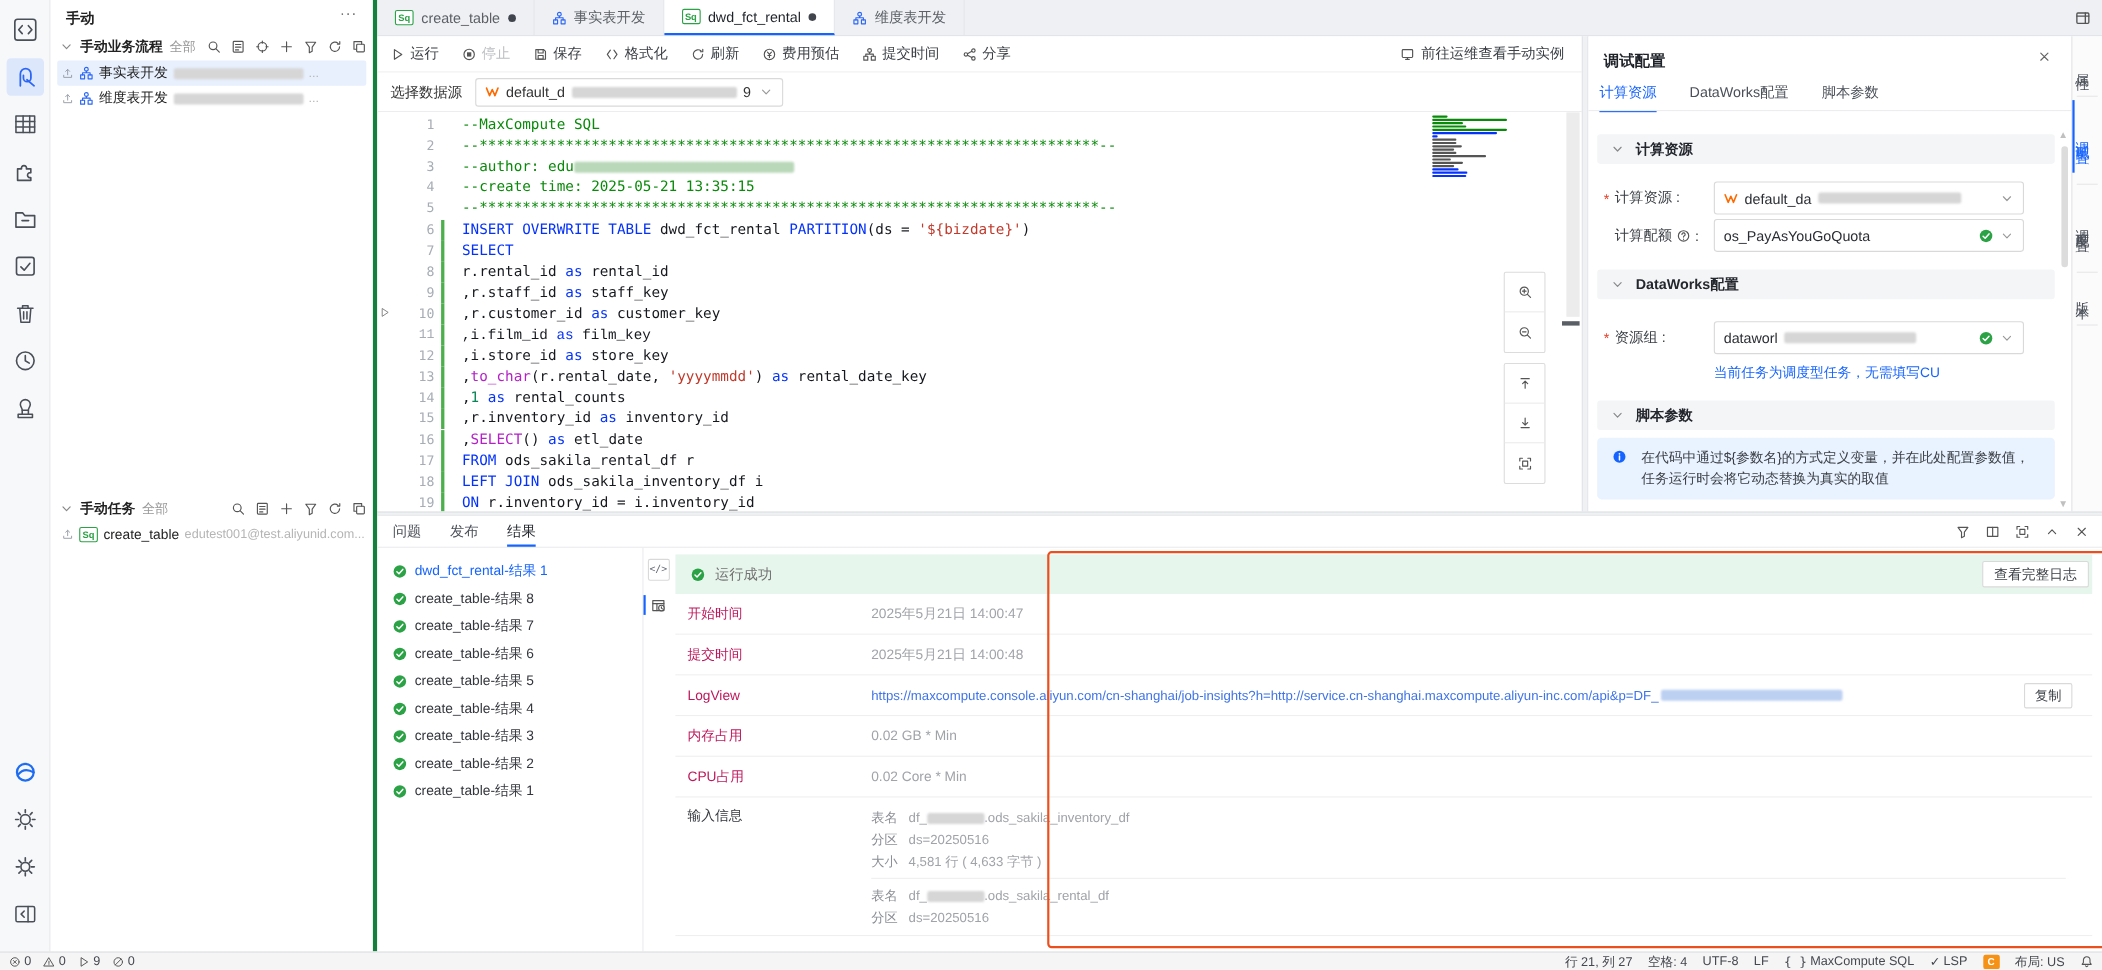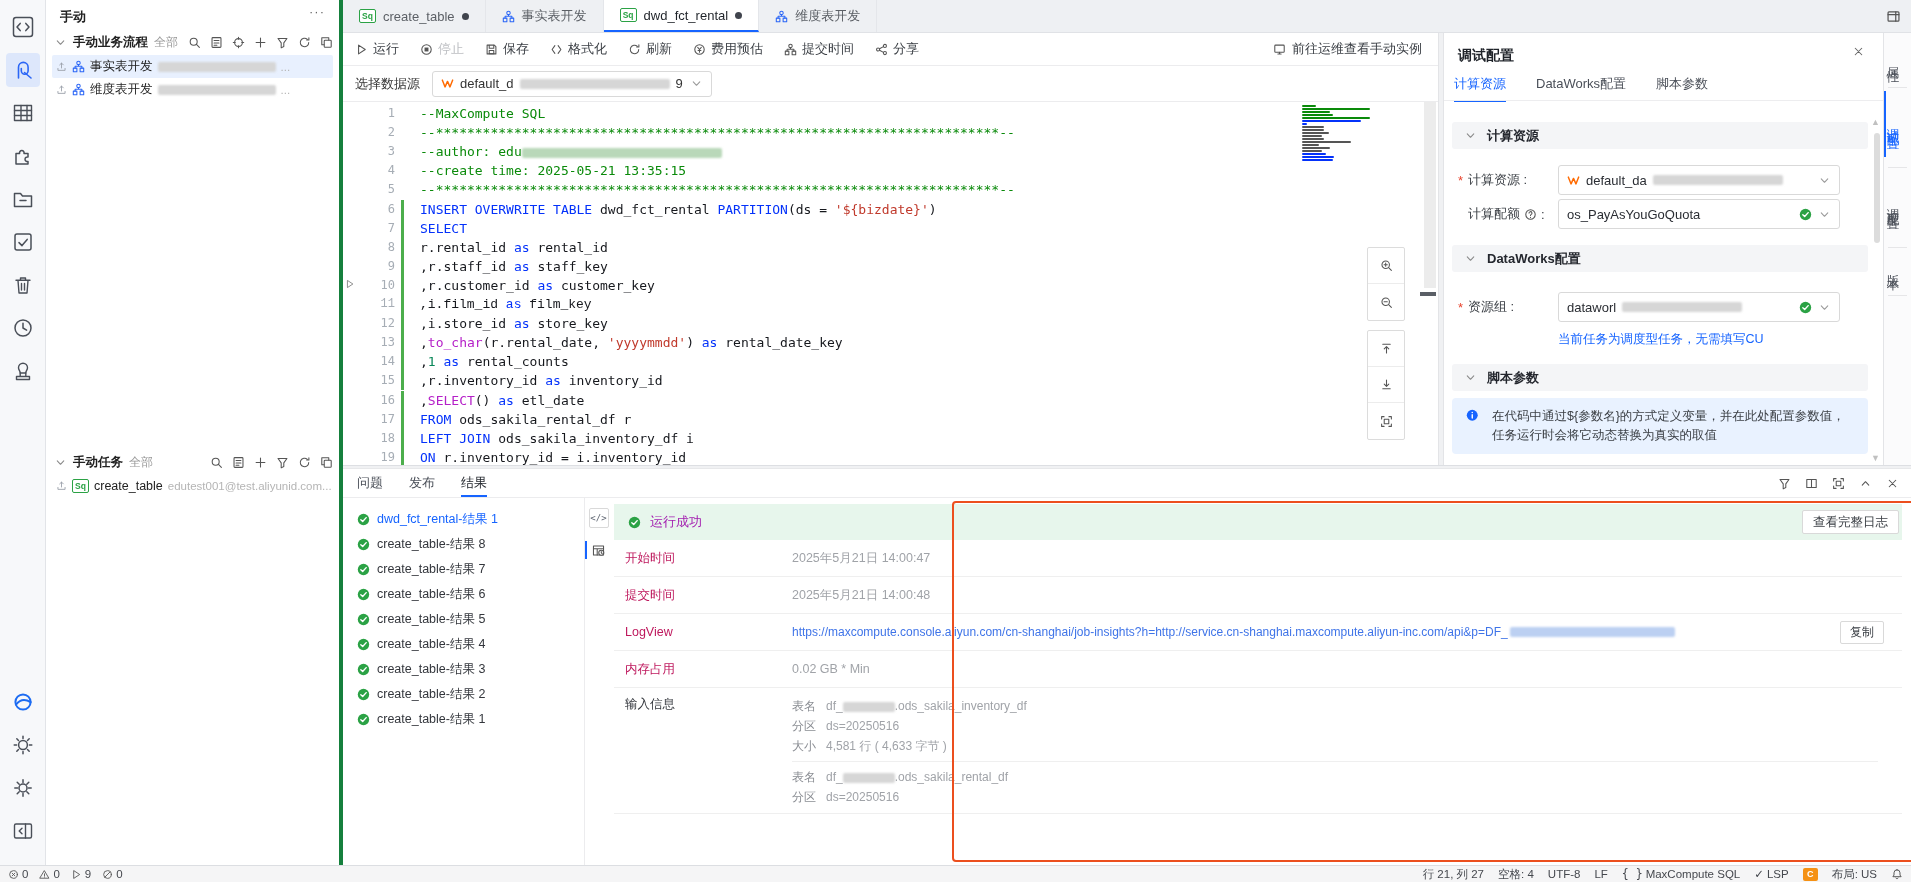--- a/index.html
+++ b/index.html
@@ -110,21 +110,21 @@
   .btabs-right .icon { cursor:pointer; }
   .rlist { position:absolute; left:0; top:29px; width:242px; bottom:0; border-right:1px solid #ececee; padding-top:9px; }
   .ritem { height:25px; display:flex; align-items:center; gap:7px; padding-left:14px; font-size:12.5px; color:#33363c; cursor:pointer; white-space:nowrap; }
   .ritem.sel { color:#1664ff; }
   .rstrip { position:absolute; left:242px; top:29px; width:27px; bottom:0; display:flex; flex-direction:column; align-items:center; padding-top:10px; gap:12px; }
   .rstrip .sico { width:20px; height:20px; display:flex; align-items:center; justify-content:center; color:#5f6672; cursor:pointer; position:relative; }
   .rstrip .sico.sel { color:#1664ff; }
   .rstrip .sico.sel::before { content:""; position:absolute; left:-4px; top:1px; bottom:1px; width:2px; background:#1664ff; }
   .detail { position:absolute; left:269px; top:29px; right:0; bottom:0; }
   .banner { position:absolute; left:2px; right:9px; top:6px; height:36px; background:#e7f6ec; display:flex; align-items:center; gap:9px; padding-left:14px; }
-  .banner .btxt { color:#a21caf; font-size:13px; }
+  .banner .btxt { color:#737373; font-size:13px; }
   .banner .bbtn { margin-left:auto; margin-right:3px; background:#fff; border:1px solid #d9d9d9; border-radius:2px; height:24px; padding:0 10px; display:flex; align-items:center; font-size:12.5px; color:#3c4046; cursor:pointer; }
   .drows { position:absolute; left:2px; right:9px; top:42px; }
   .drow { position:relative; height:37px; display:flex; align-items:center; border-bottom:1px solid #efefef; }
   .drow .dlabel { width:178px; padding-left:11px; color:#be185d; font-size:12.5px; flex:none; }
   .drow .dval { color:#a0a3a8; font-size:12.5px; }
   .drow .dlink { color:#3f74e8; font-size:12px; white-space:nowrap; }
   .copybtn { position:absolute; right:18px; top:7px; background:#fff; border:1px solid #d9d9d9; border-radius:2px; height:23px; padding:0 9px; display:flex; align-items:center; font-size:12px; color:#3c4046; cursor:pointer; }
   .drow-input { position:relative; display:flex; border-bottom:1px solid #efefef; padding:8px 0 6px; }
   .tgroup { font-size:12px; color:#a0a3a8; }
   .tgroup .trow { display:flex; gap:10px; line-height:20px; }
@@ -972,20 +972,24 @@
         </div>
         <div class="drow">
           <span class="dlabel">LogView</span>
           <span class="dlink">https://maxcompute.console.aliyun.com/cn-shanghai/job-insights?h=http://service.cn-shanghai.maxcompute.aliyun-inc.com/api&amp;p=DF_</span>
           <span class="blur b" style="width:165px;margin-left:2px"></span>
           <span class="copybtn">复制</span>
         </div>
         <div class="drow">
           <span class="dlabel">内存占用</span>
           <span class="dval">0.02 GB * Min</span>
+        </div>
+        <div class="drow">
+          <span class="dlabel">CPU占用</span>
+          <span class="dval">0.02 Core * Min</span>
         </div>
         <div class="drow-input">
           <span class="dlabel" style="width:178px;padding-left:11px;color:#33363c;font-size:12.5px;flex:none">输入信息</span>
           <div style="flex:1;padding-right:24px">
             <div class="tgroup">
               <div class="trow">
                   <span class="tl">表名</span>
                   <span><span>df_</span><span class="blur" style="width:52px"></span><span>.ods_sakila_inventory_df</span></span>
                 </div>
               <div class="trow">

